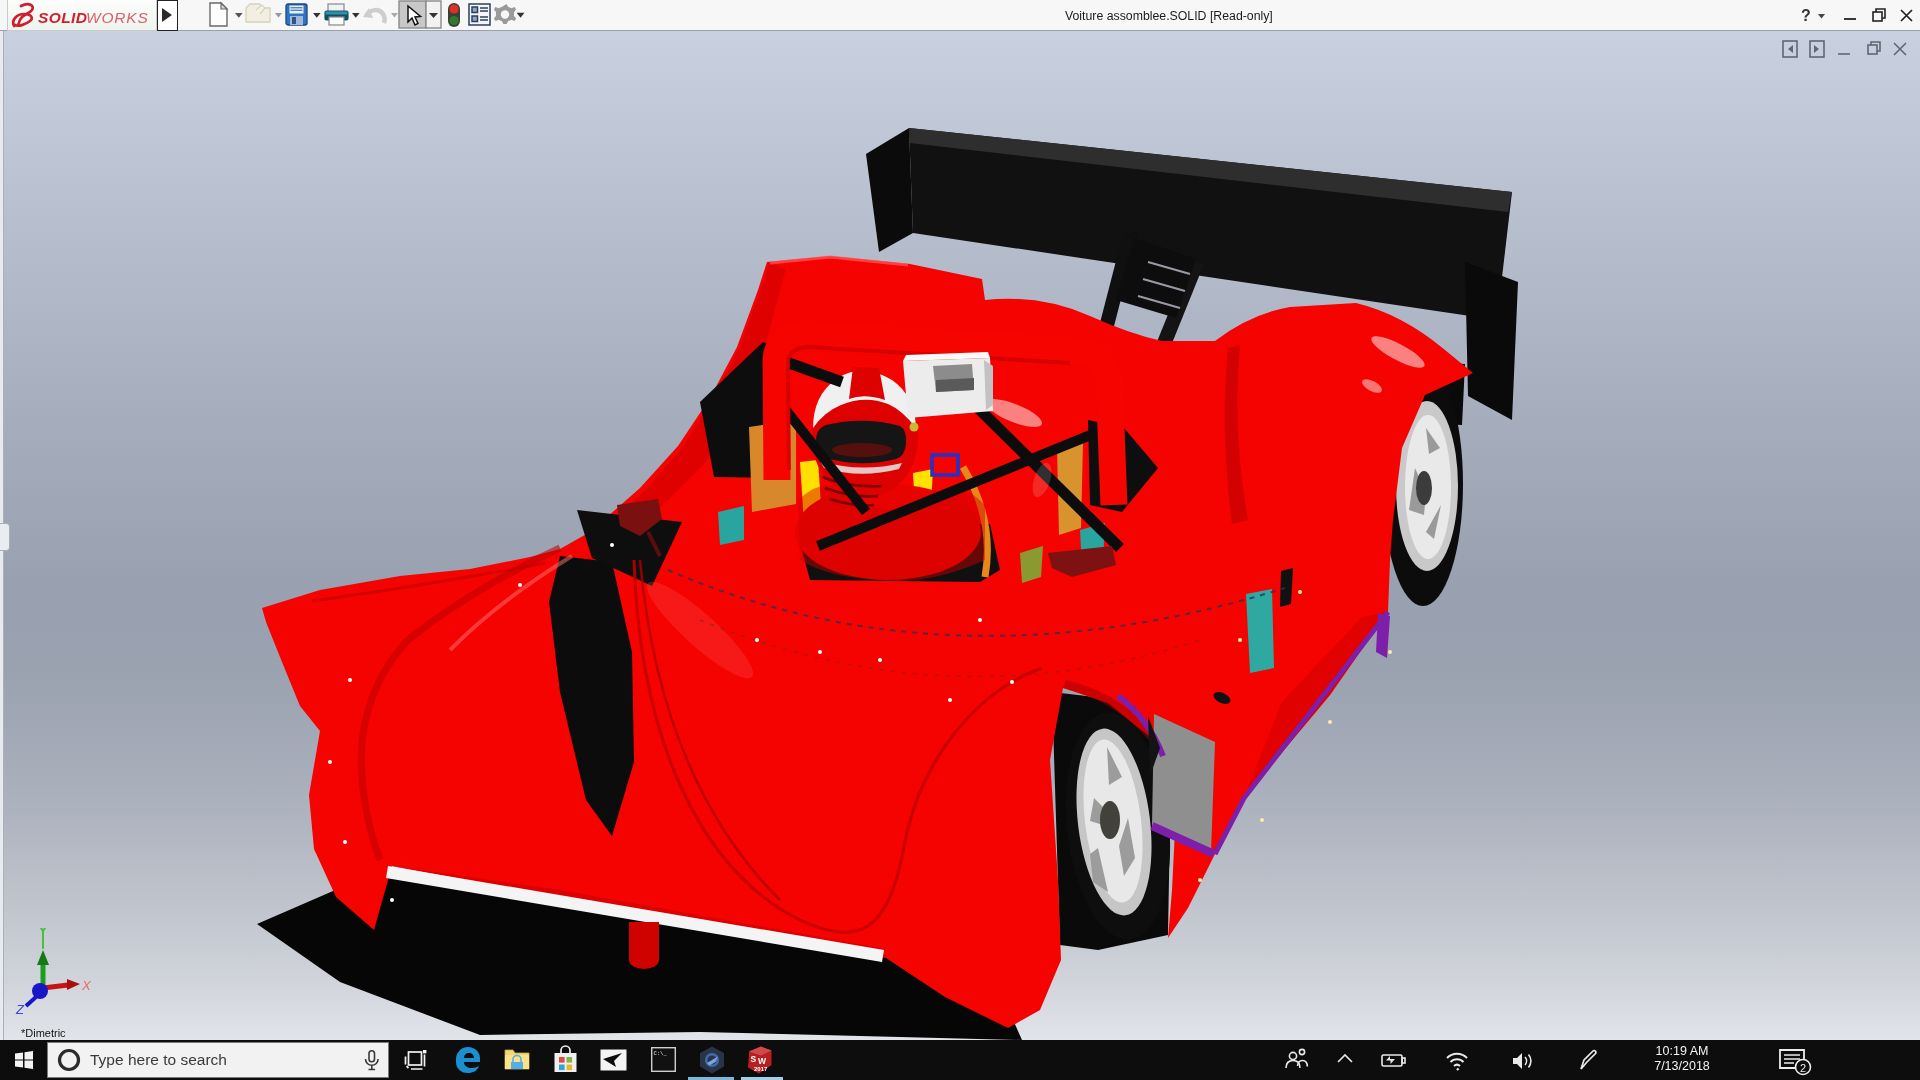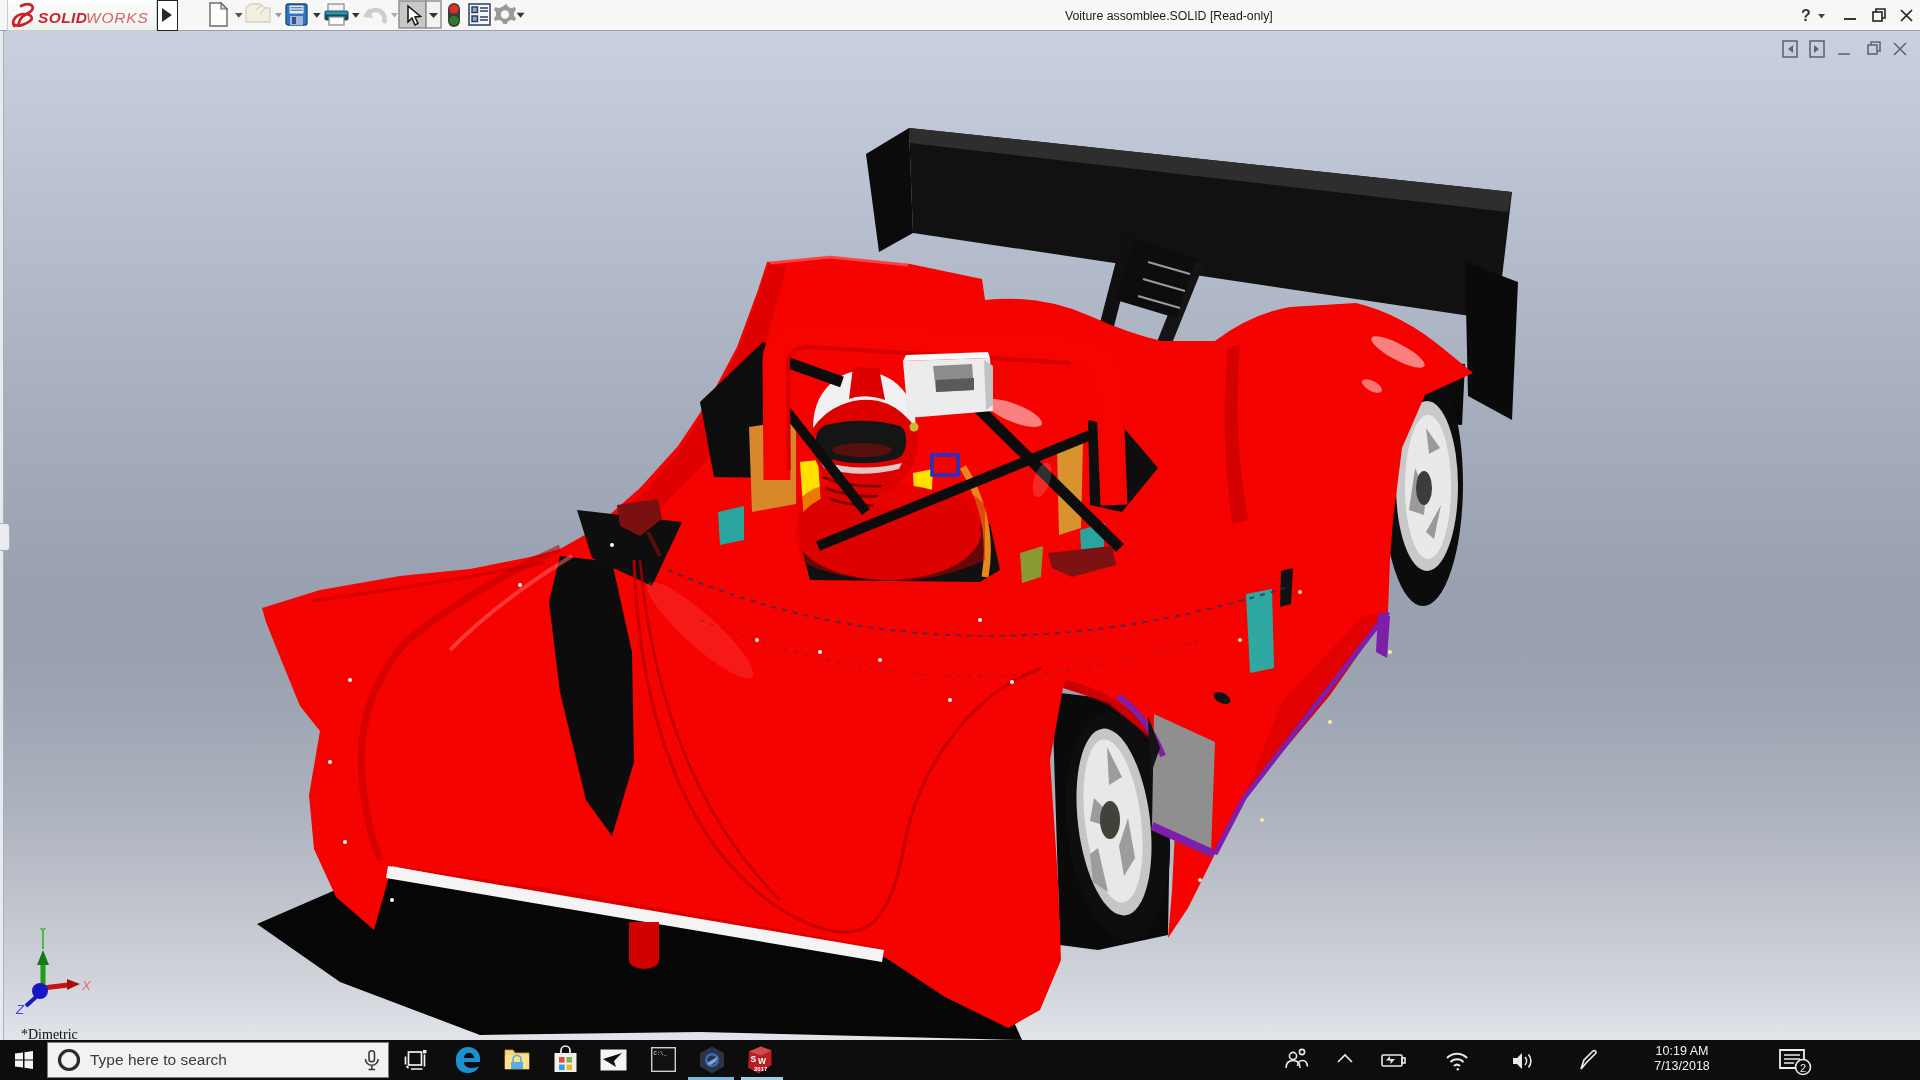--- a/index.html
+++ b/index.html
@@ -174,21 +174,21 @@
   <path d="M11,6 L6,10 L11,14 Z" fill="#606770" stroke="none"></path>
   <rect x="28" y="2" width="14" height="16"></rect>
   <path d="M32,6 L37,10 L32,14 Z" fill="#606770" stroke="none"></path>
   <path d="M56,15 h12"></path>
   <rect x="86" y="6" width="9" height="9"></rect>
   <path d="M89,6 v-3 h9 v9 h-3"></path>
   <path d="M112,4 l12,12 M124,4 l-12,12"></path>
  </g>
 </svg>
 
-<div class="abs" style="left:21px;top:996px;font-size:14px;color:#111;font-family:Liberation Serif, serif;">*Dimetric</div>
+<div class="abs" style="left:21px;top:996px;font-size:11px;color:#111;">*Dimetric</div>
 
 <svg class="abs" style="left:10px;top:897px;" width="90" height="95" viewBox="0 0 90 95">
  <path d="M33,58 L33,36" stroke="#1c9e1c" stroke-width="5"></path>
  <path d="M27,37 L33,22 L39,37 Z" fill="#157a15"></path>
  <path d="M33,21 v-9 m0,-9 v9 m0,-9 l-6,-9 m6,9 l6,-9" stroke="#49c03c" stroke-width="2" fill="none"></path>
  <path d="M33,60 L58,57" stroke="#c41414" stroke-width="5"></path>
  <path d="M57,51 L70,56 L57,62 Z" fill="#a81010"></path>
  <text x="72" y="62" font-size="13" fill="#e86a6a" font-style="italic">X</text>
  <circle cx="30" cy="63" r="8" fill="#1717c8"></circle>
  <path d="M26,69 L16,78" stroke="#1717c8" stroke-width="4"></path>

